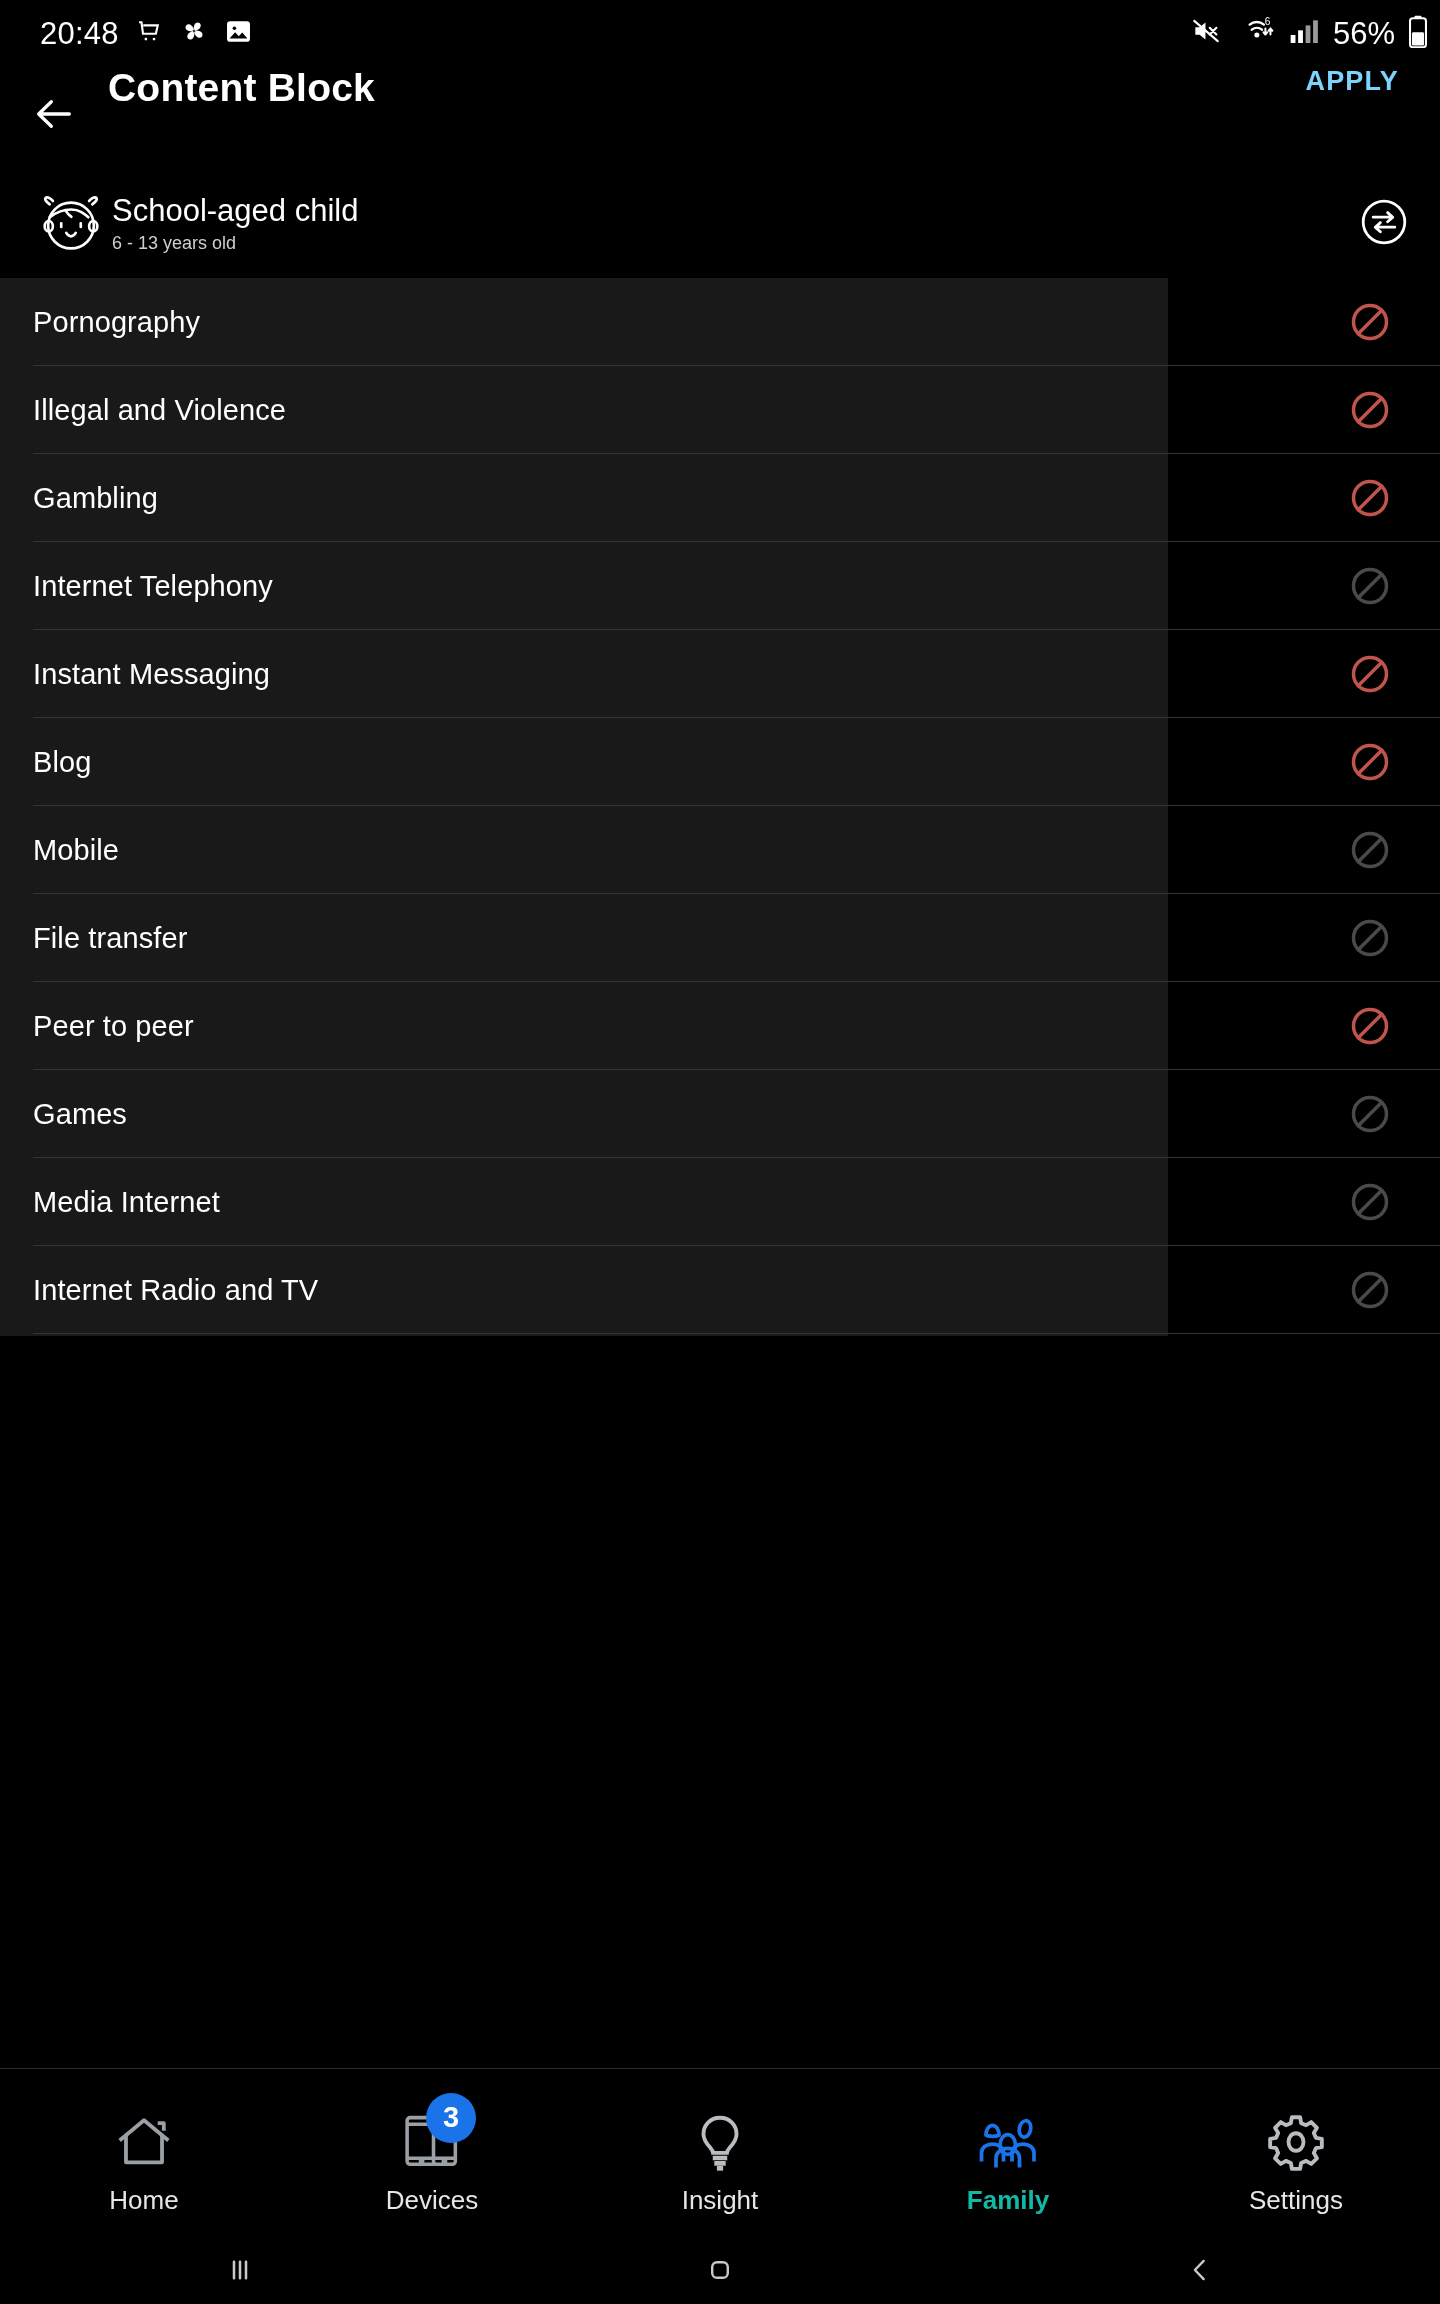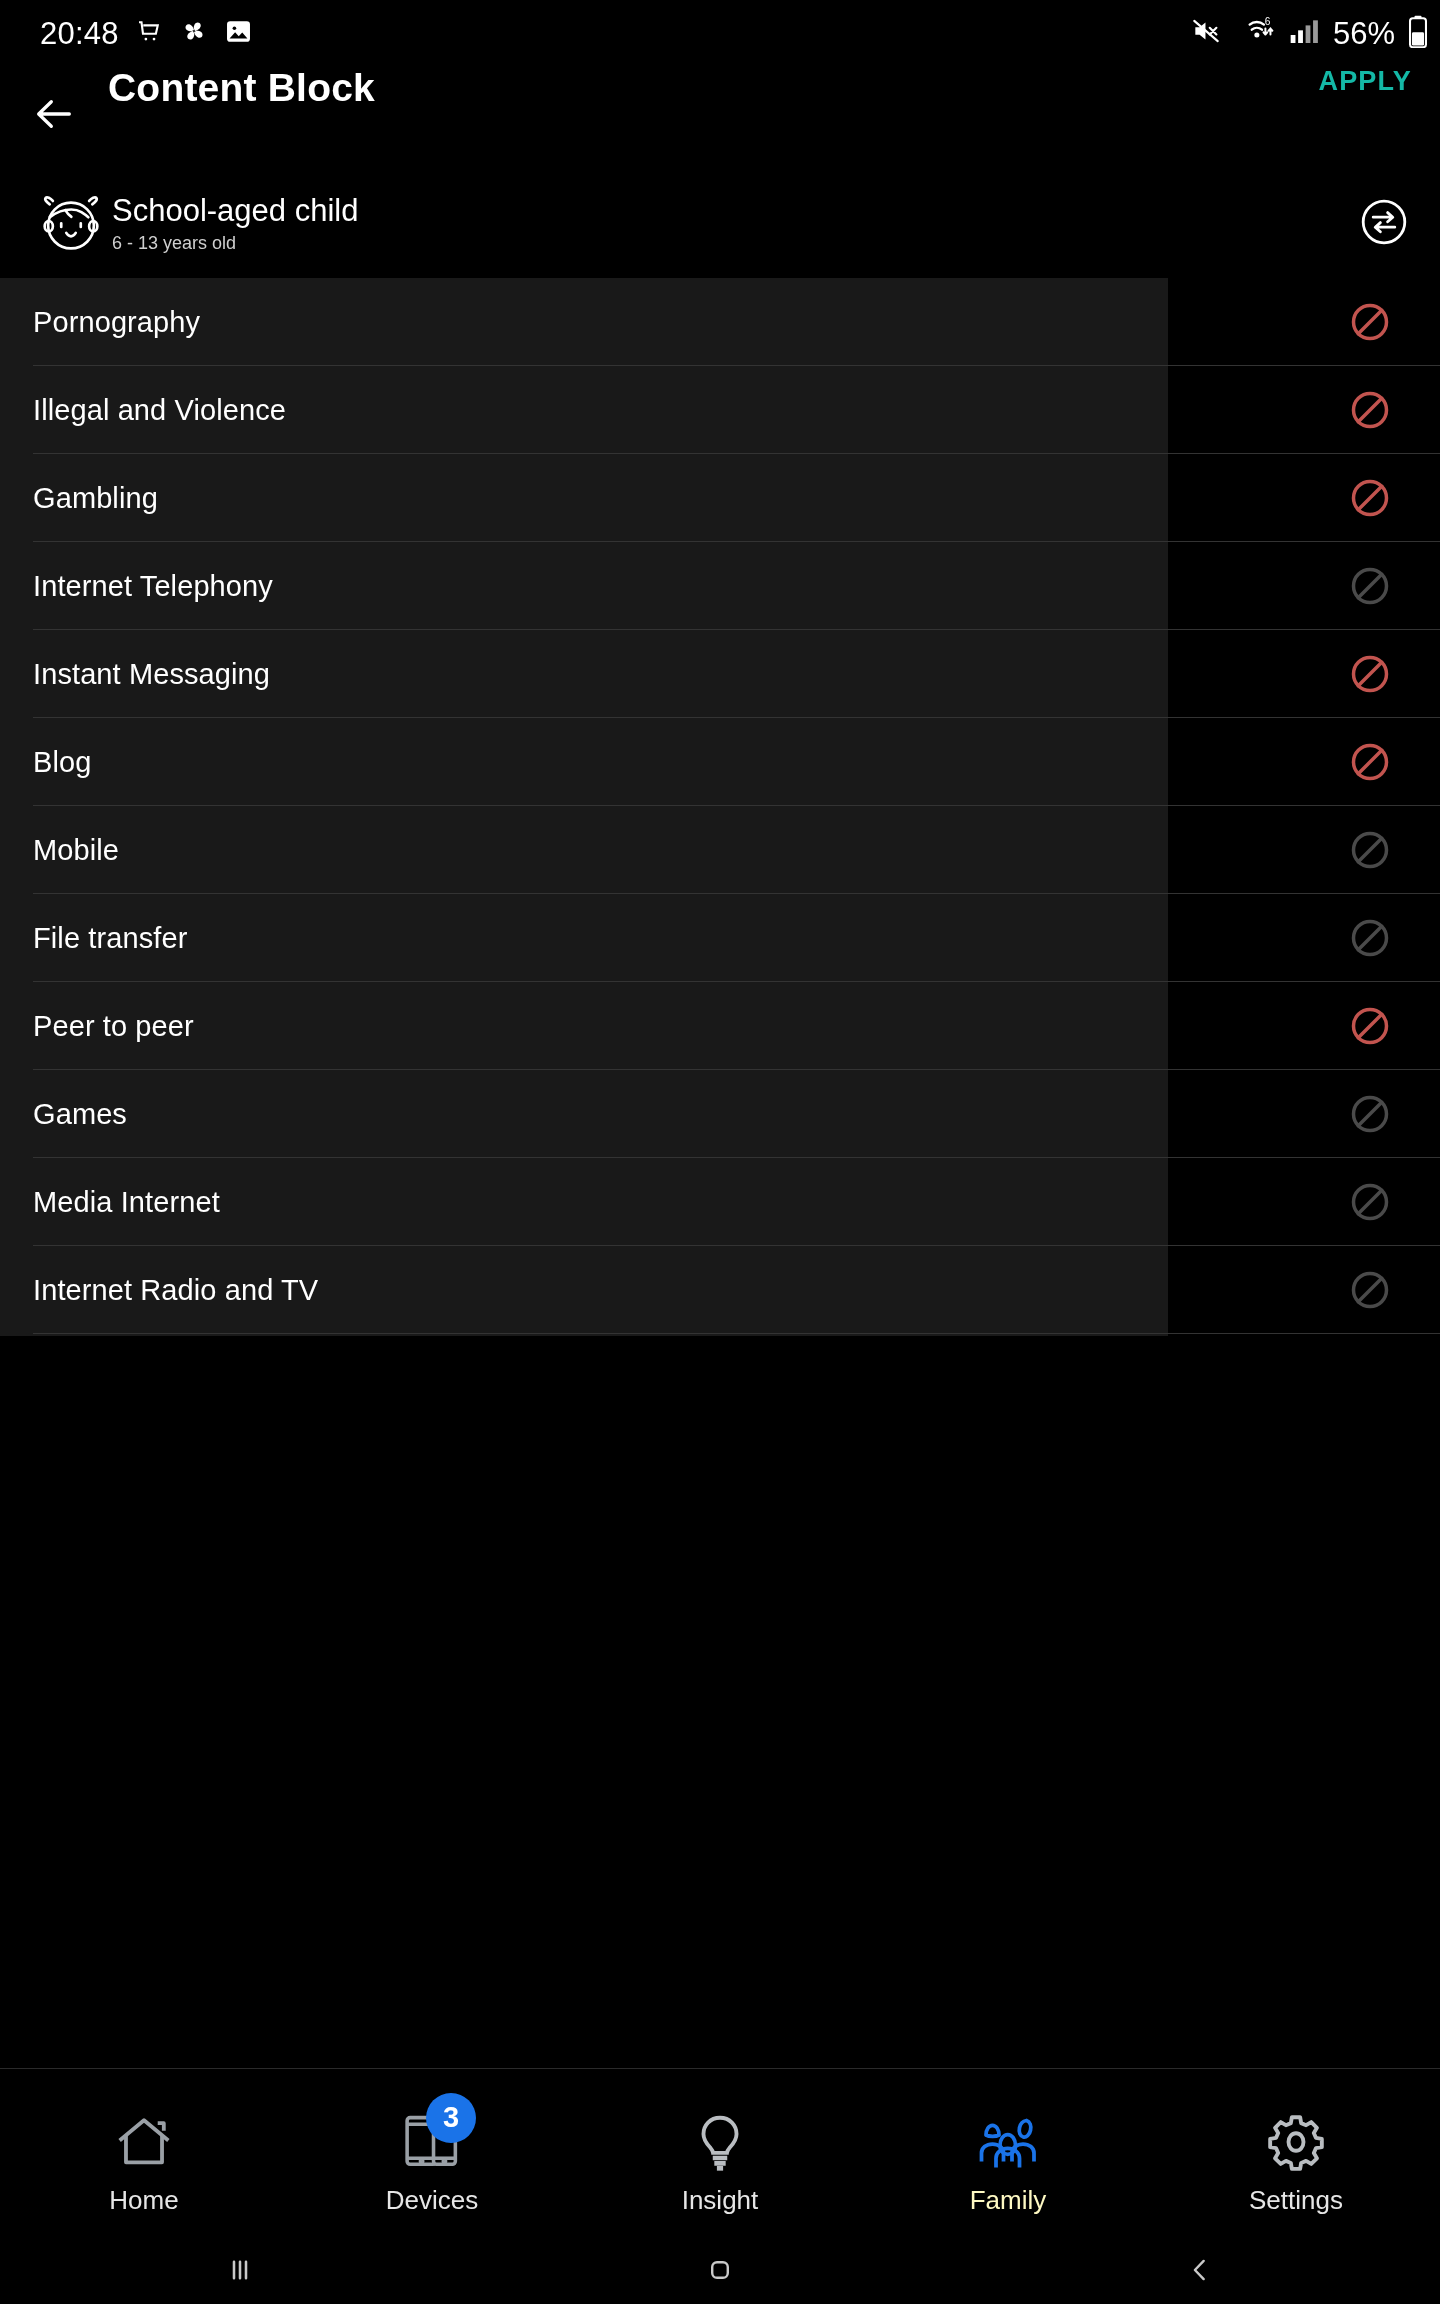--- a/index.html
+++ b/index.html
@@ -24,22 +24,22 @@
   .ic{ display:block; }
 
   
   .appbar{
     position:absolute; top:66px; left:0; width:1440px; height:100px;
     display:flex; align-items:flex-start; color:#fff;
   }
   .back-btn{ width:108px; height:100px; display:flex; align-items:center; justify-content:center; }
   .app-title{ font-size:39px; font-weight:bold; letter-spacing:.2px; }
   .apply-btn{
-    margin-left:auto; margin-right:28px;
-    font-size:27px; font-weight:bold; letter-spacing:1.2px; color:#14b8a6;
+    margin-left:auto; margin-right:41px;
+    font-size:27px; font-weight:bold; letter-spacing:1.2px; color:#7dd3fc;
   }
 
   
   .profile{
     position:absolute; top:170px; left:0; width:1440px; height:108px;
     display:flex; align-items:center; padding:0 28px 0 30px; color:#fff;
   }
   .avatar{ width:82px; height:82px; flex:0 0 82px; }
   .profile-text{ display:flex; flex-direction:column; gap:6px; }
   .profile-name{ font-size:31px; line-height:1.05; }
@@ -69,21 +69,21 @@
     background:#000; display:flex; align-items:center;
     border-top:1px solid #2a2a2a;
   }
   .nav-item{
     flex:1 1 0; height:172px;
     display:flex; flex-direction:column; align-items:center; justify-content:center; gap:14px;
     position:relative;
   }
   .nav-icon-wrap{ position:relative; width:84px; height:76px; display:flex; align-items:flex-end; justify-content:center; }
   .nav-label{ font-size:26px; color:#e6e6e6; line-height:1; }
-  .nav-item.active .nav-label{ color:#fef9c3; }
+  .nav-item.active .nav-label{ color:#14b8a6;font-weight:bold; }
   .badge{
     position:absolute; top:-4px; right:-2px;
     min-width:50px; height:50px; padding:0 6px;
     border-radius:25px; background:#1a73e8; color:#fff;
     font-size:29px; font-weight:bold;
     display:flex; align-items:center; justify-content:center;
   }
 
   
   .sysnav{

